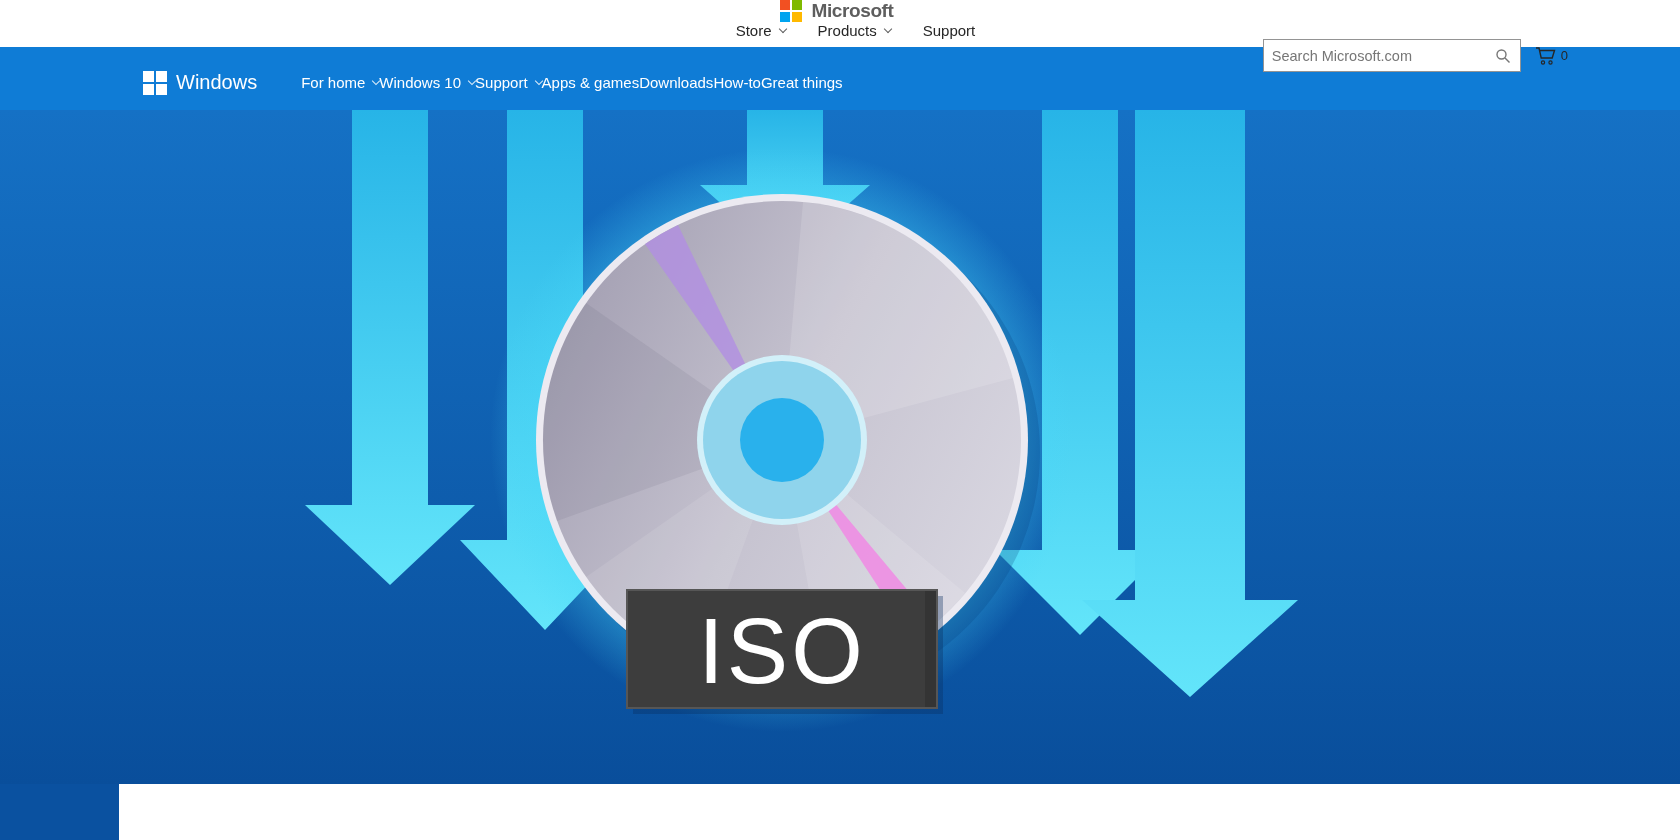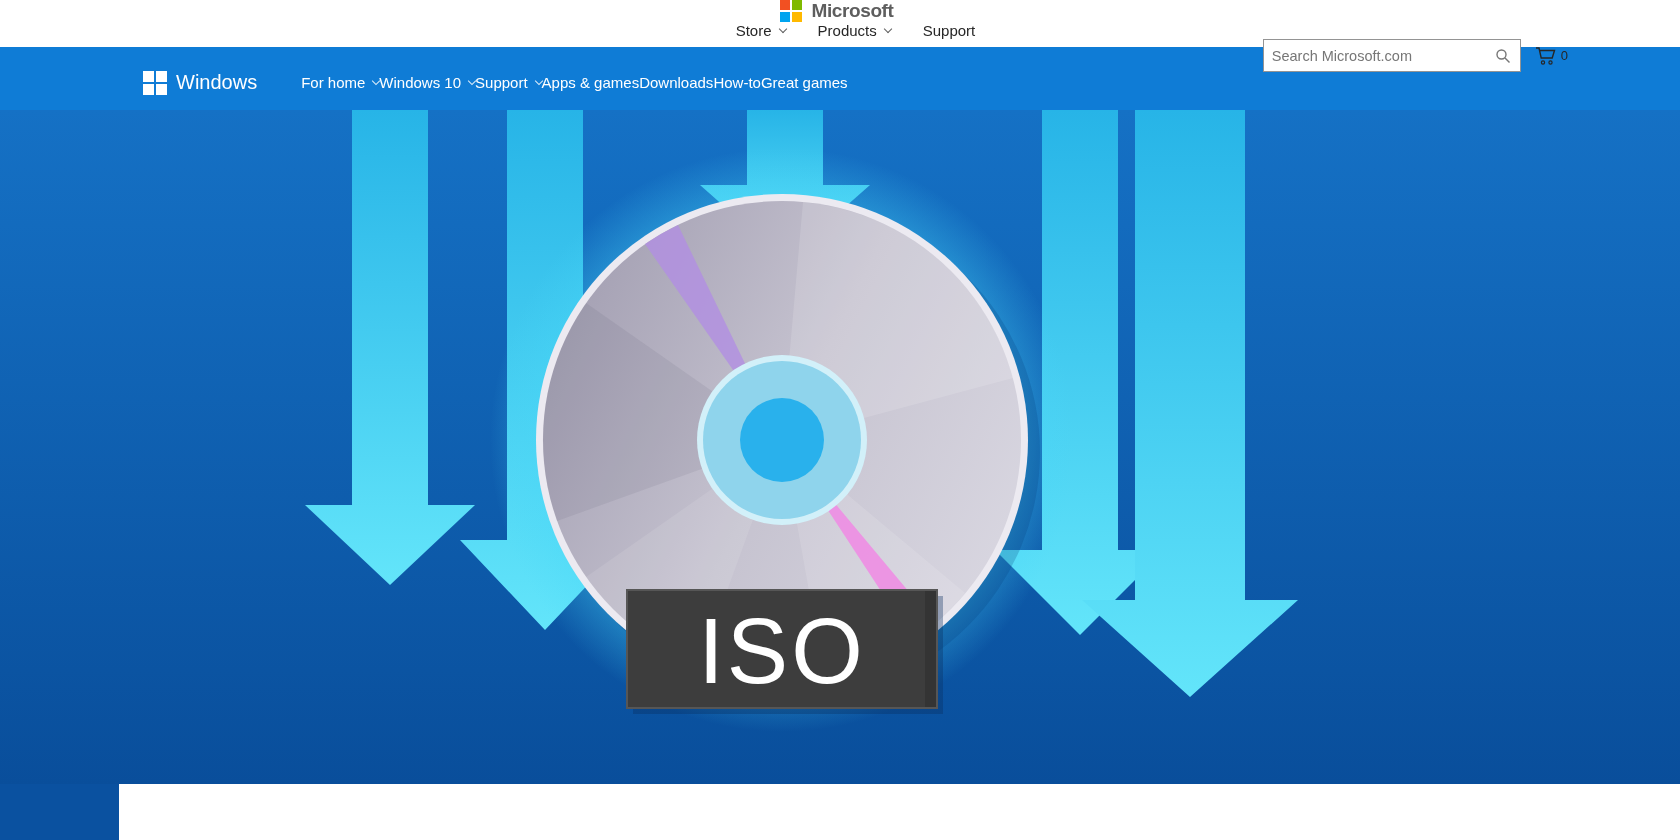--- a/index.html
+++ b/index.html
@@ -147,21 +147,21 @@
     <span class="topnav-item">
       <span>Apps &amp; games</span>
     </span>
     <span class="topnav-item">
       <span>Downloads</span>
     </span>
     <span class="topnav-item">
       <span>How-to</span>
     </span>
     <span class="topnav-item">
-      <span>Great games</span>
+      <span>Great things</span>
     </span>
   </div>
 </nav>
 
 <div class="hero">
   <svg width="1680" height="674" viewBox="0 0 1680 674">
     <defs>
       <linearGradient id="bg" x1="0" y1="0" x2="0" y2="1">
         <stop offset="0" stop-color="#1571c5"></stop>
         <stop offset="1" stop-color="#094e9b"></stop>

